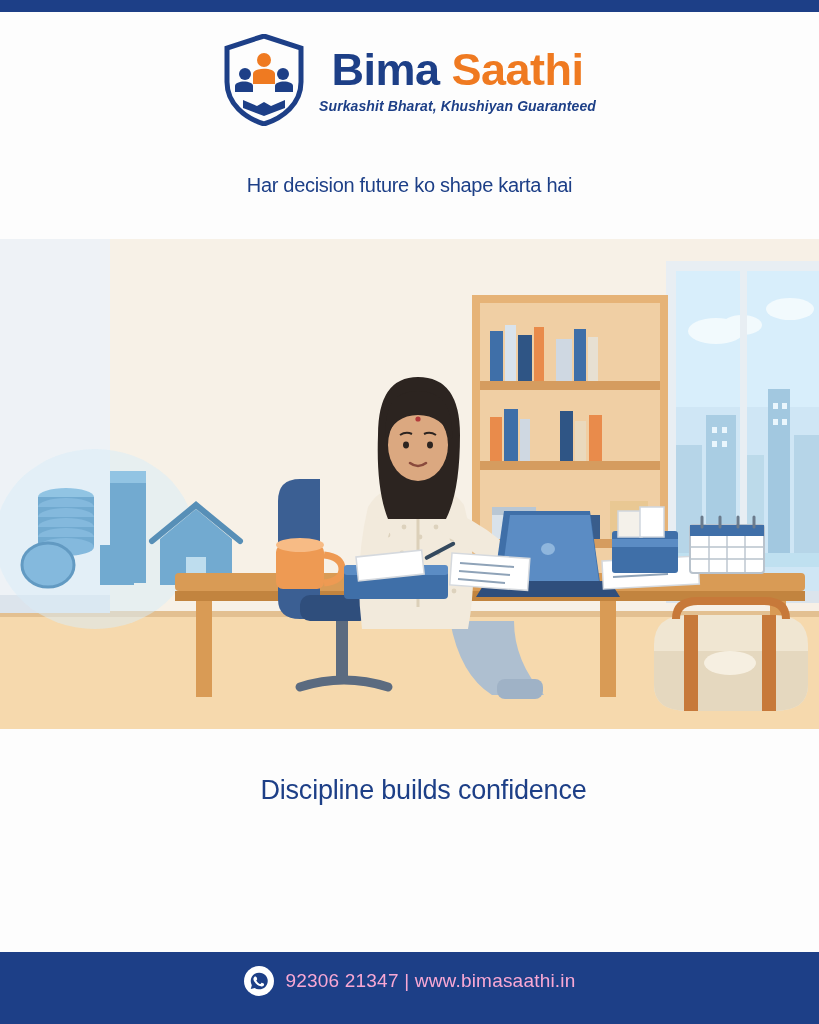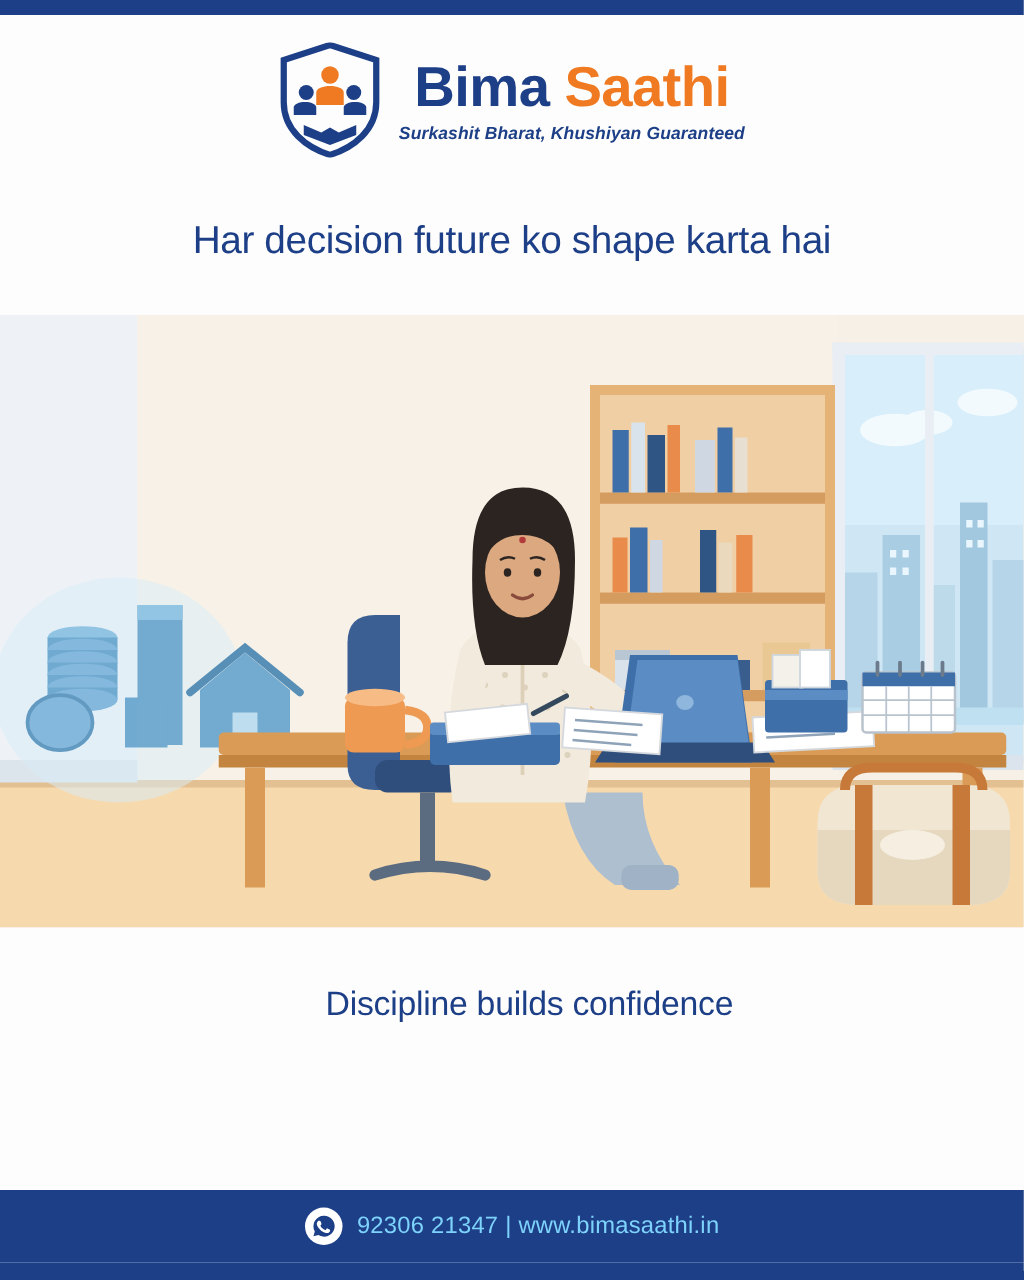--- a/index.html
+++ b/index.html
@@ -83,21 +83,21 @@
     color: #7b1430;
     font-size: 41px;
     font-weight: bold;
     letter-spacing: -0.6px;
     margin-top: 40px;
     line-height: 1.05;
   }
   .subhead {
     text-align: center;
     color: #1d3f87;
-    font-size: 31px;
+    font-size: 20px;
     font-weight: 500;
     margin-top: 44px;
     letter-spacing: -0.3px;
   }
 
   
   .illustration {
     position: relative;
     width: 819px;
     height: 490px;
@@ -133,21 +133,21 @@
     width: 30px;
     height: 30px;
     border-radius: 50%;
     background: #ffffff;
     display: flex;
     align-items: center;
     justify-content: center;
     flex: 0 0 auto;
   }
   .contact-text {
-    color: #7dd3fc;
+    color: #f9a8d4;
     font-size: 19px;
     letter-spacing: 0.2px;
   }
 </style>
 </head>
 <body>
 
 <div class="poster">
 
   <div class="top-bar"></div>

